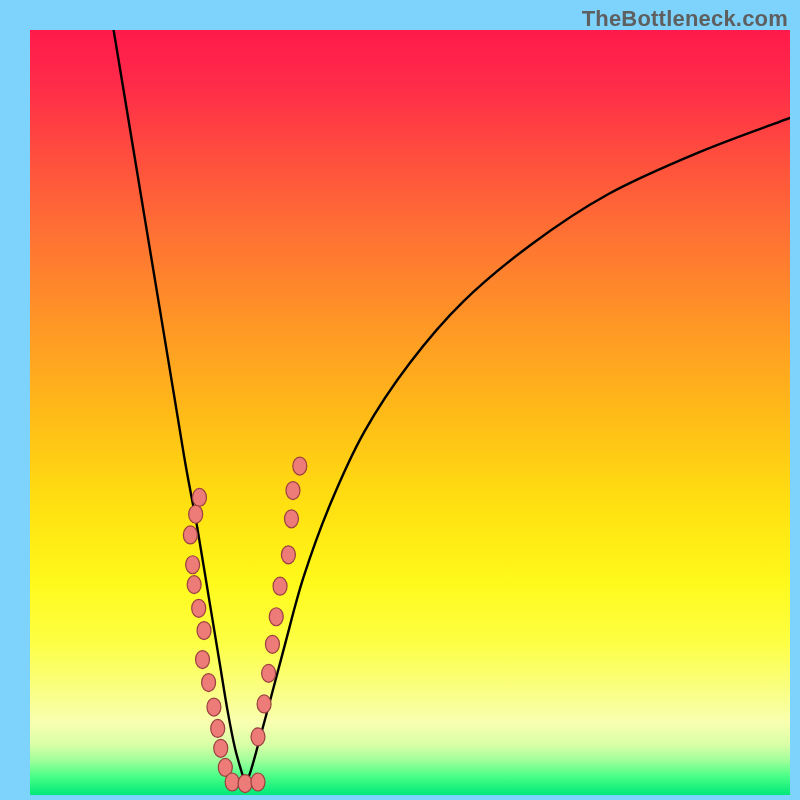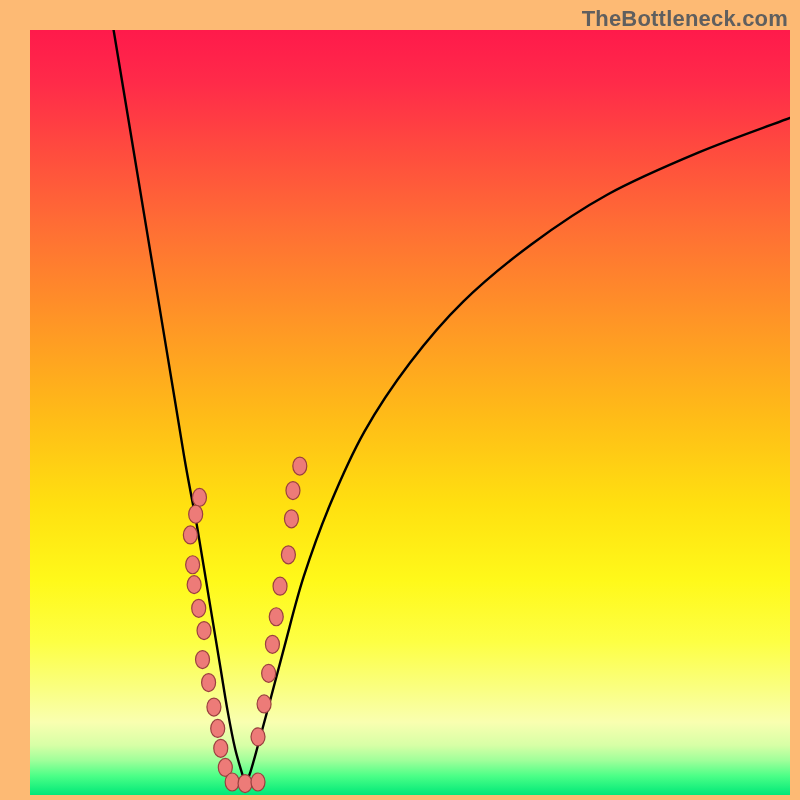--- a/index.html
+++ b/index.html
@@ -8,21 +8,21 @@
     width: 800px;
     height: 800px;
     overflow: hidden;
     background: #000;
     font-family: Arial, Helvetica, sans-serif;
   }
   .outer {
     position: relative;
     width: 800px;
     height: 800px;
-    background: #fdba74;
+    background: #7dd3fc;
   }
   .plot-area {
     position: absolute;
     left: 30px;
     top: 30px;
     width: 760px;
     height: 765px;
     overflow: hidden;
   }
   .gradient-bg {

